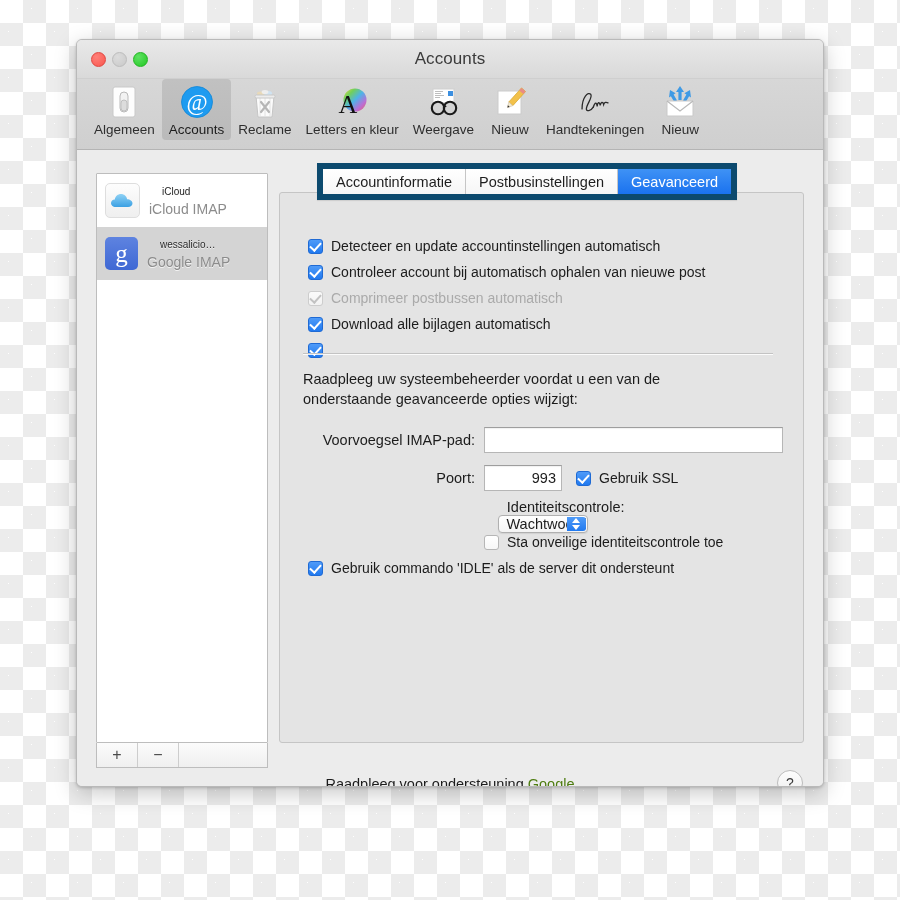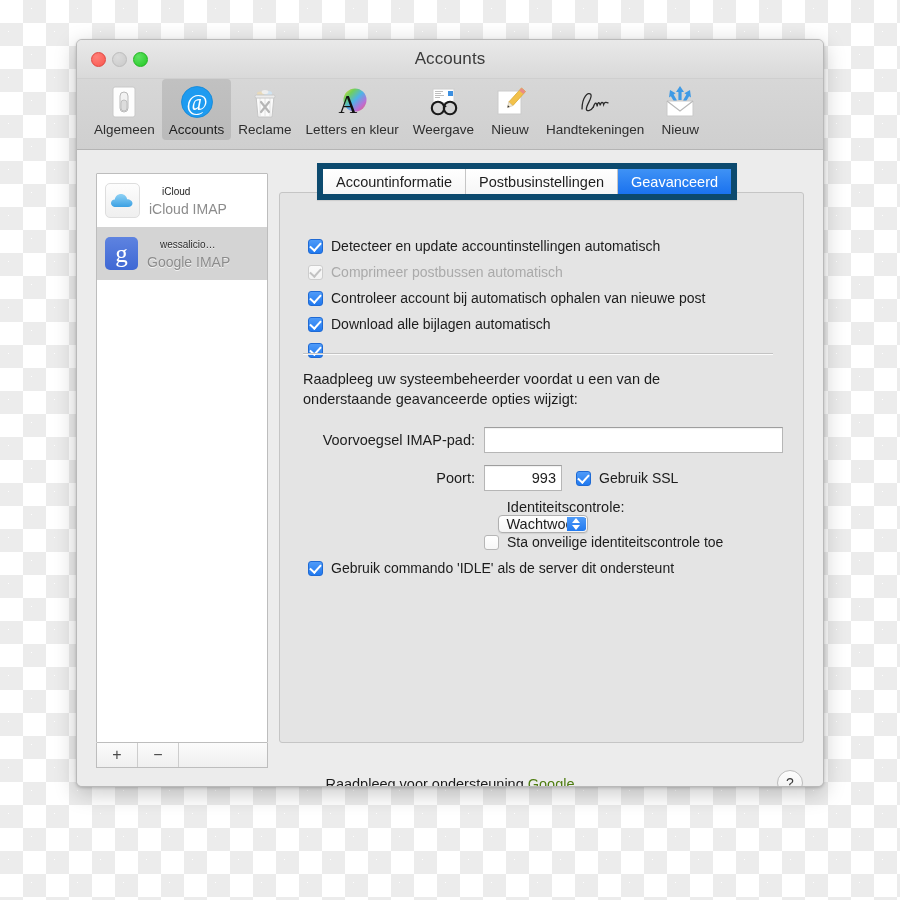--- a/index.html
+++ b/index.html
@@ -609,31 +609,31 @@
       <div id="cb-group">
 
         <div class="cb-row">
           <div class="cbox on">
               <span class="tick"></span>
             </div>
           <div class="cb-label">Detecteer en update accountinstellingen automatisch</div>
         </div>
 
         <div class="cb-row">
+          <div class="cbox on">
+              <span class="tick"></span>
+            </div>
+          <div class="cb-label">Controleer account bij automatisch ophalen van nieuwe post</div>
+        </div>
+
+        <div class="cb-row">
           <div class="cbox on disabled">
               <span class="tick"></span>
             </div>
           <div class="cb-label dim">Comprimeer postbussen automatisch</div>
-        </div>
-
-        <div class="cb-row">
-          <div class="cbox on">
-              <span class="tick"></span>
-            </div>
-          <div class="cb-label">Controleer account bij automatisch ophalen van nieuwe post</div>
         </div>
 
         <div class="cb-row">
           <div class="cbox on">
               <span class="tick"></span>
             </div>
           <div class="cb-label">Download alle bijlagen automatisch</div>
         </div>
 
         <div class="cb-row">

